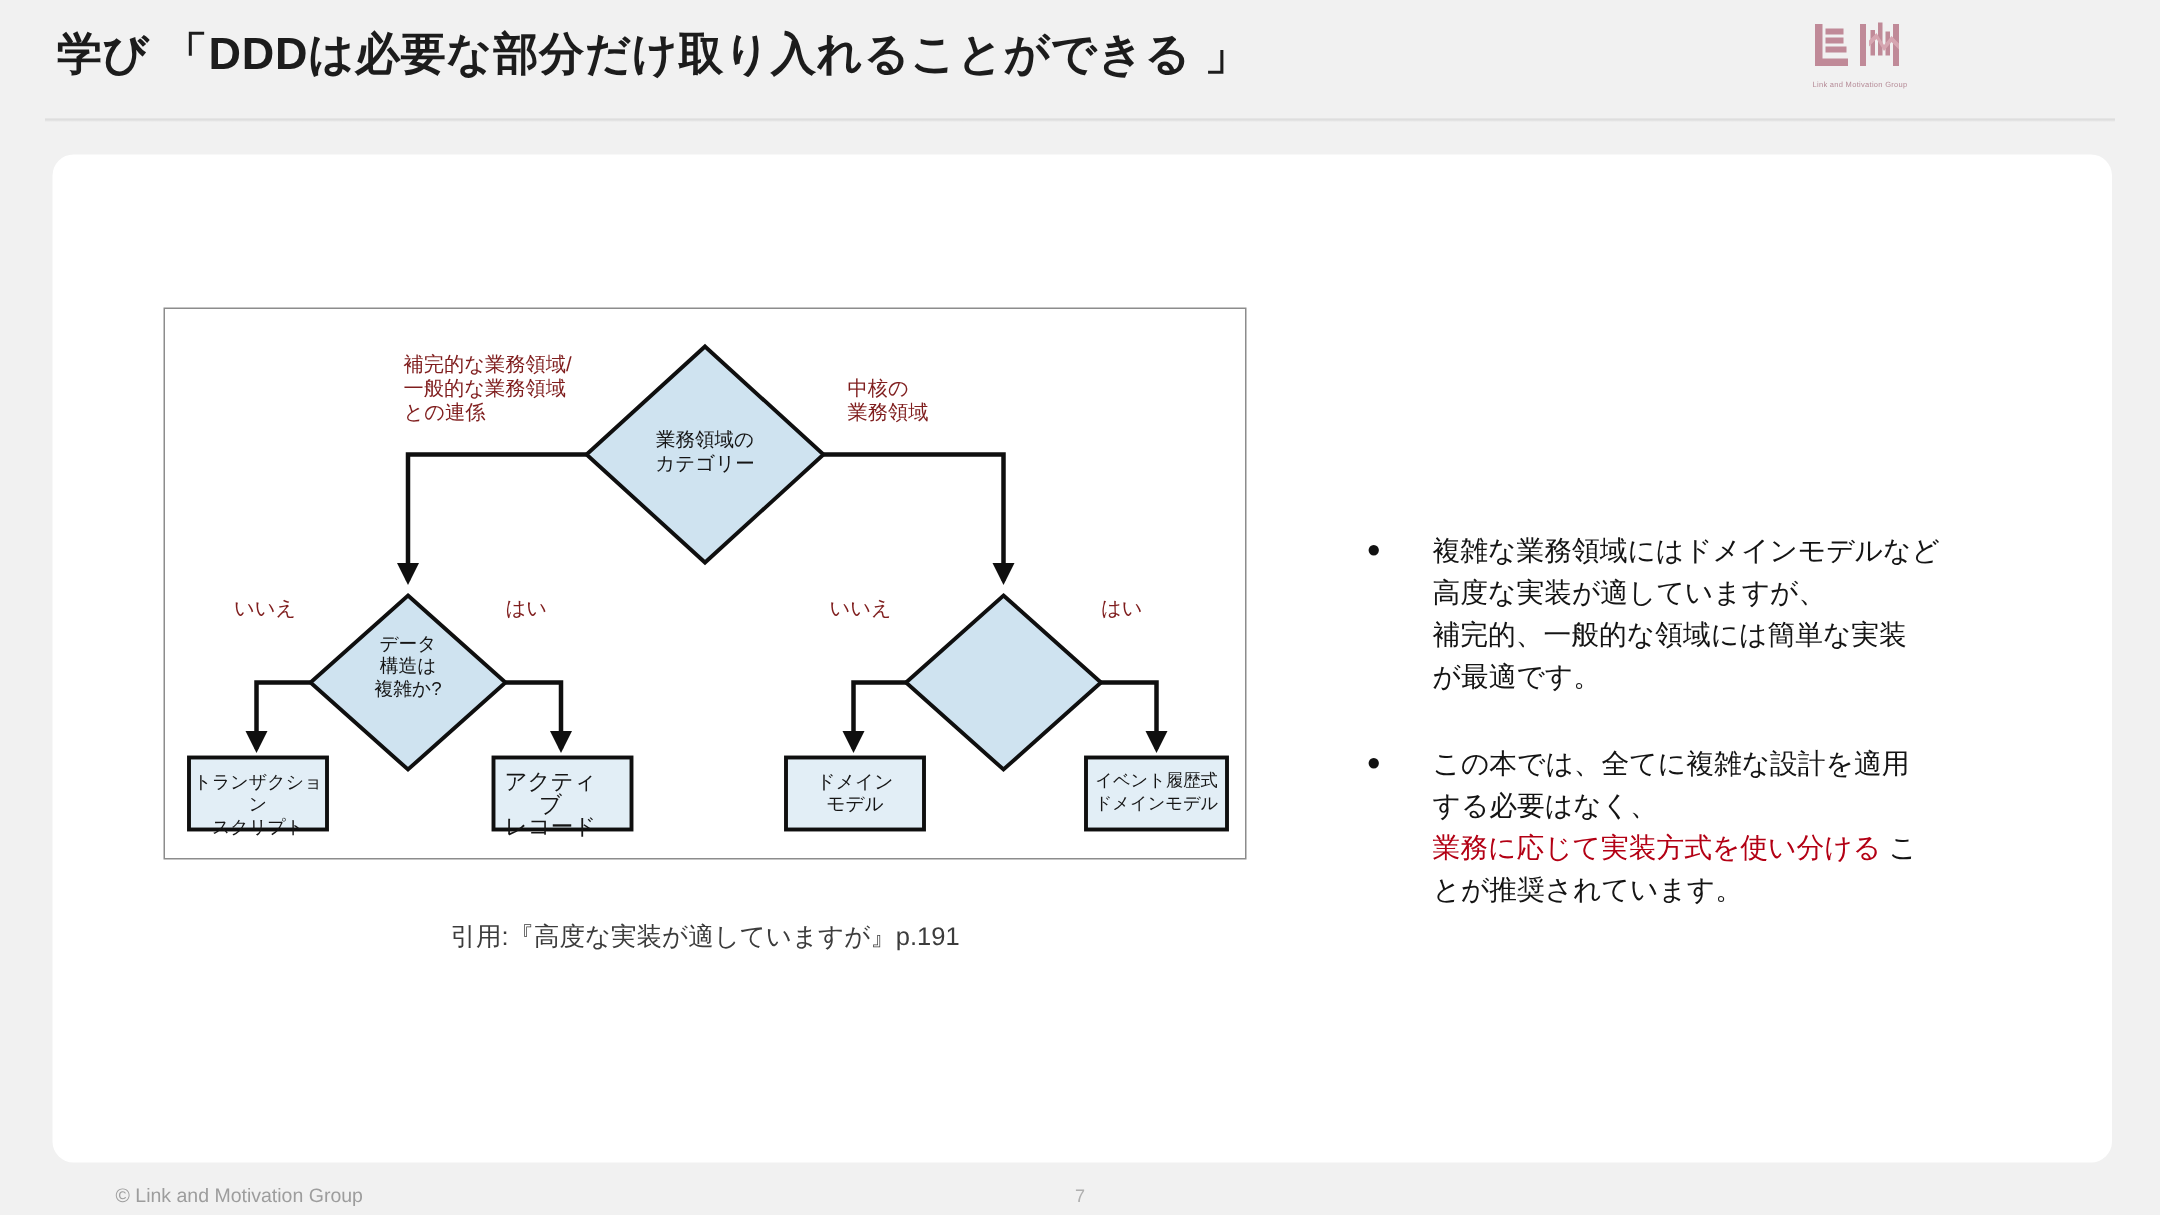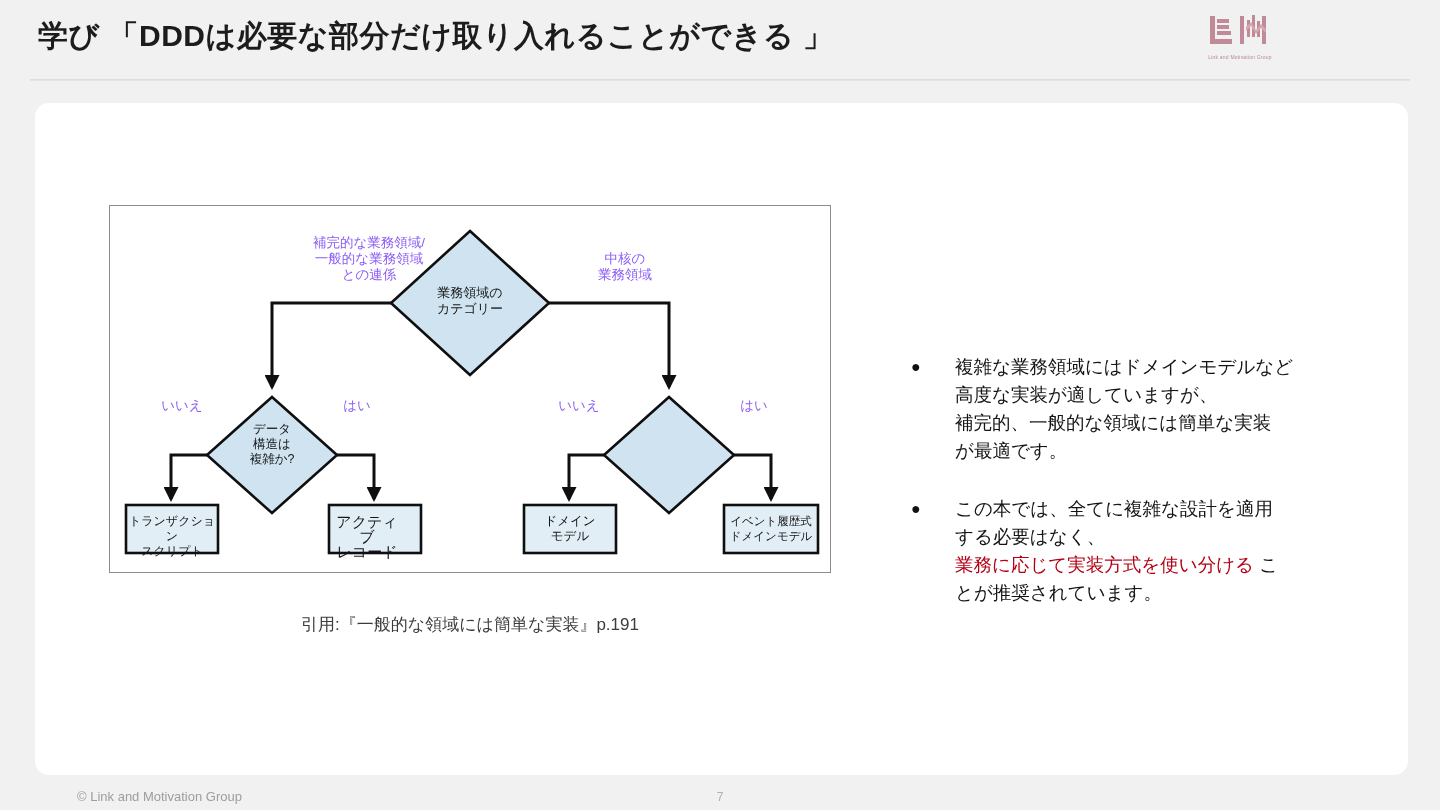--- a/index.html
+++ b/index.html
@@ -90,22 +90,21 @@
     font-size: 13px;
     line-height: 16px;
     color: #151515;
     text-align: center;
     white-space: pre-line;
   }
   .fc-edge-label {
     position: absolute;
     font-size: 13.5px;
     line-height: 16px;
-    color: #8b5cf6;
-    text-align: center;
+    color: #7f1d1d;
     white-space: pre-line;
   }
   .fig-caption {
     position: absolute;
     left: 0; top: 408px;
     width: 722px;
     text-align: center;
     font-size: 17px;
     color: #3c3c3c;
   }
@@ -250,21 +249,21 @@
 業務領域</div>
 
     <div class="fc-edge-label" style="left:47px; top:193px; width:52px;">いいえ</div>
 
     <div class="fc-edge-label" style="left:228px; top:193px; width:40px;">はい</div>
 
     <div class="fc-edge-label" style="left:444px; top:193px; width:52px;">いいえ</div>
 
     <div class="fc-edge-label" style="left:625px; top:193px; width:40px;">はい</div>
 
-    <div class="fig-caption">引用:『一般的な領域には簡単な実装』p.191</div>
+    <div class="fig-caption">引用:『高度な実装が適していますが』p.191</div>
   </div>
 
   <div class="bullets">
 
     <div class="bullet-row">
       <div class="bullet-dot">●</div>
       <div class="bullet-body"><span class="bullet-line">複雑な業務領域にはドメインモデルなど
 高度な実装が適していますが、
 補完的、一般的な領域には簡単な実装
 が最適です。</span></div>

